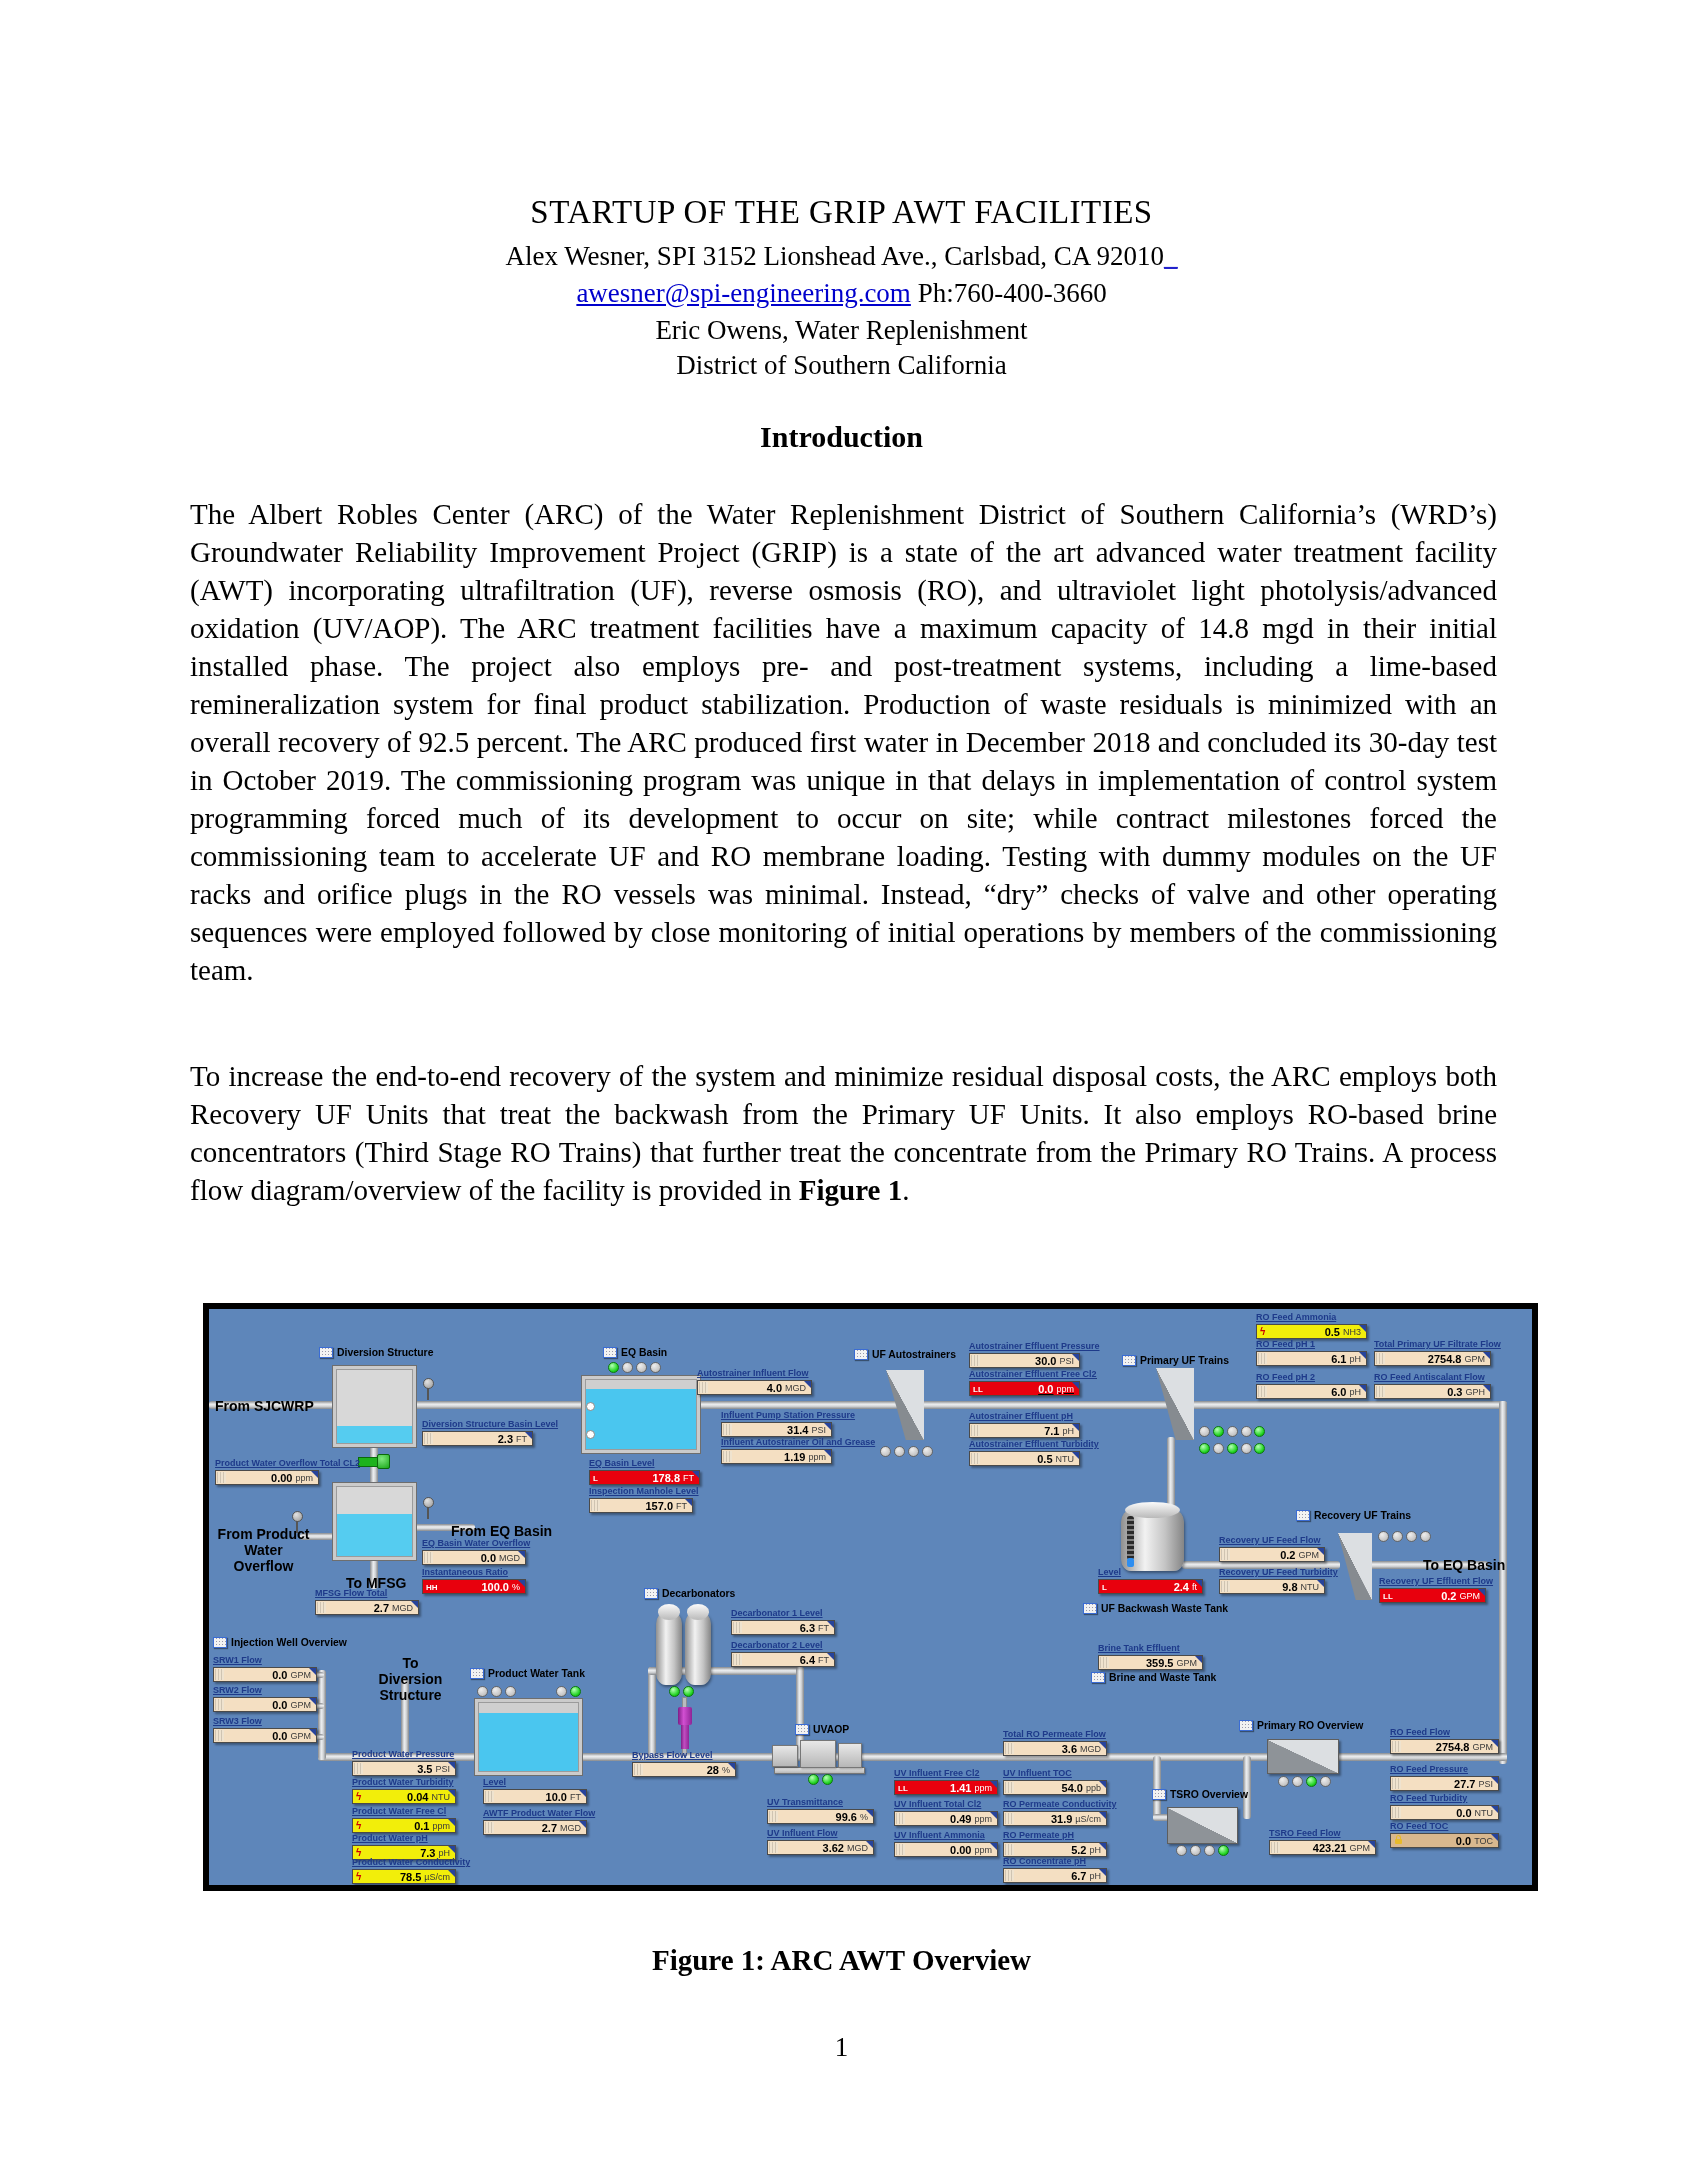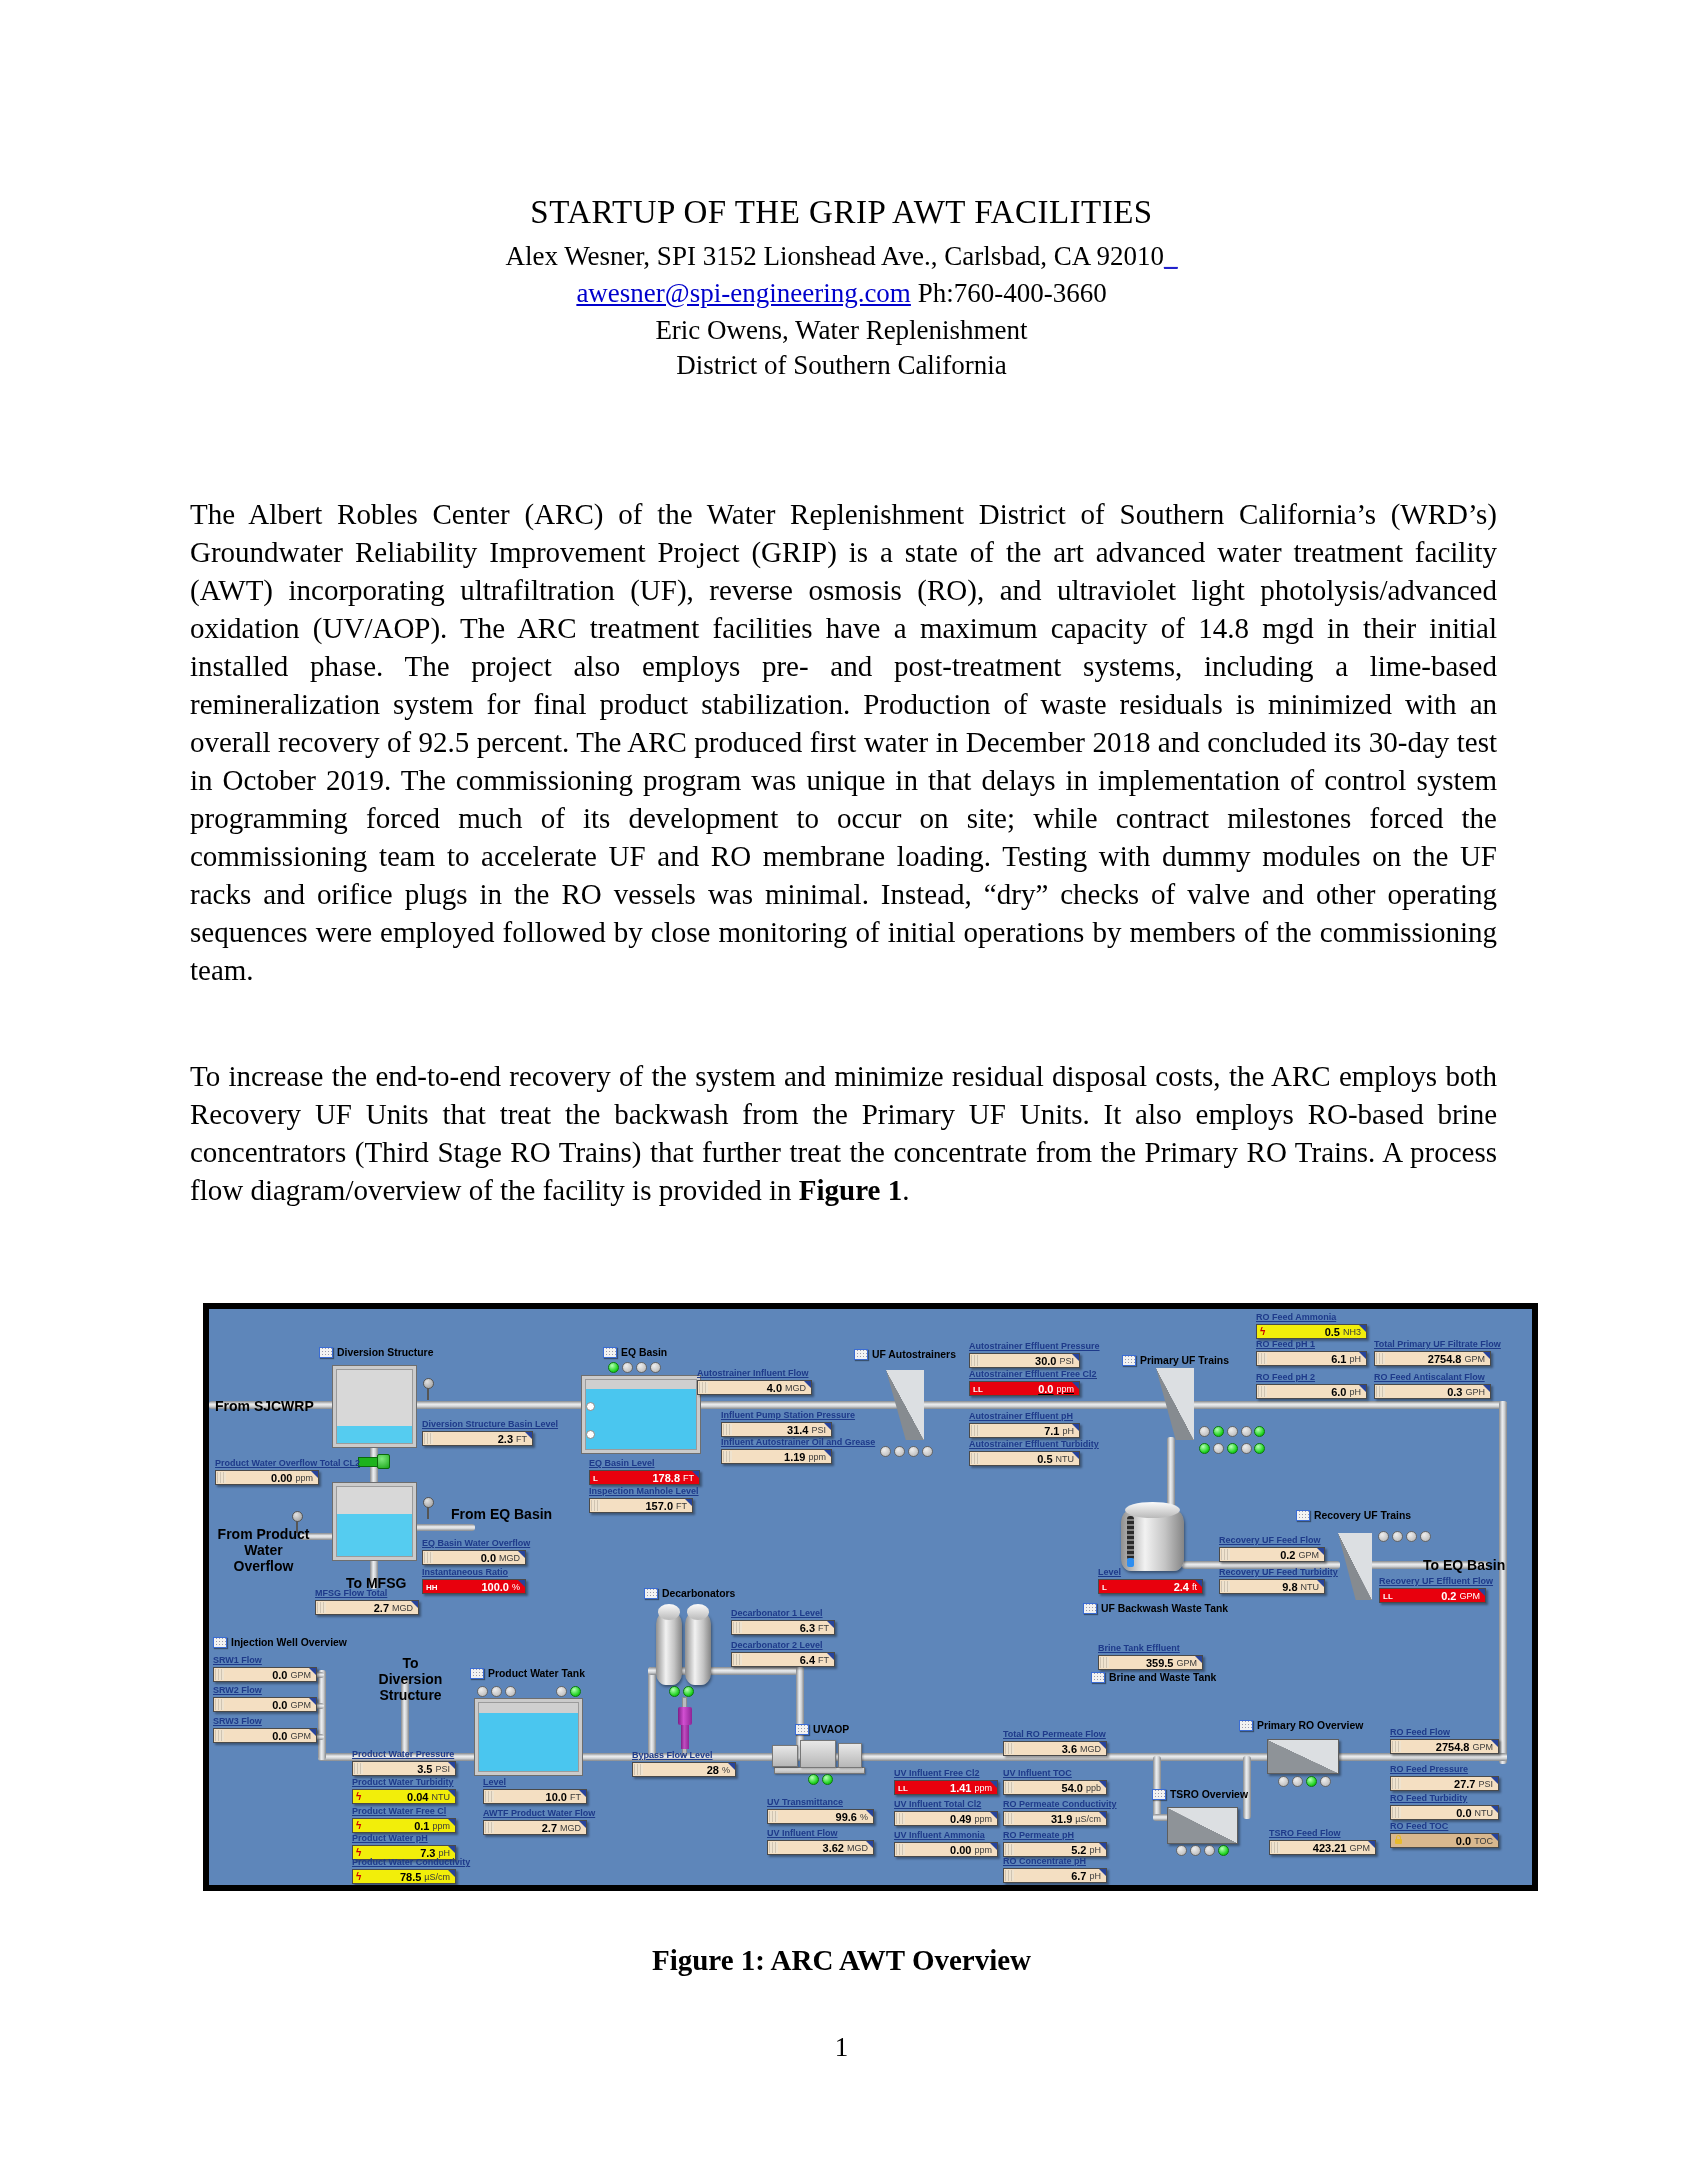--- a/index.html
+++ b/index.html
@@ -86,20 +86,21 @@
 <body>
 
 <div class="page">
 
   <div class="abs centerline title">STARTUP OF THE GRIP AWT FACILITIES</div>
   <div class="abs centerline byline b1"><span>Alex Wesner, SPI 3152 Lionshead Ave., Carlsbad, CA 92010</span><span class="blue-u">_</span></div>
   <div class="abs centerline byline b2"><span class="email">awesner@spi-engineering.com</span><span> Ph:760-400-3660</span></div>
   <div class="abs centerline byline b4">District of Southern California</div>
   <div class="abs centerline byline b3">Eric Owens, Water Replenishment</div>
 
+  <div class="abs centerline heading">Introduction</div>
 
   <p class="abs para p1">The Albert Robles Center (ARC) of the Water Replenishment District of Southern California’s (WRD’s) Groundwater Reliability Improvement Project (GRIP) is a state of the art advanced water treatment facility (AWT) incorporating ultrafiltration (UF), reverse osmosis (RO), and ultraviolet light photolysis/advanced oxidation (UV/AOP).  The ARC treatment facilities have a maximum capacity of 14.8 mgd in their initial installed phase. The project also employs pre- and post-treatment systems, including a lime-based remineralization system for final product stabilization.  Production of waste residuals is minimized with an overall recovery of 92.5 percent.  The ARC produced first water in December 2018 and concluded its 30-day test in October 2019.  The commissioning program was unique in that delays in implementation of control system programming forced much of its development to occur on site; while contract milestones forced the commissioning team to accelerate UF and RO membrane loading. Testing with dummy modules on the UF racks and orifice plugs in the RO vessels was minimal.  Instead, “dry” checks of valve and other operating sequences were employed followed by close monitoring of initial operations by members of the commissioning team.</p>
   <p class="abs para p2"><span>To increase the end-to-end recovery of the system and minimize residual disposal costs, the ARC employs both Recovery UF Units that treat the backwash from the Primary UF Units.  It also employs RO-based brine concentrators (Third Stage RO Trains) that further treat the concentrate from the Primary RO Trains. A process flow diagram/overview of the facility is provided in </span><b>Figure 1</b><span>.</span></p>
 
   <div class="figure">
     <div id="diagram">
 
       <div class="pipe h" style="left:0;top:92px;width:1298px;"></div>
       <div class="pipe v" style="left:1290px;top:92px;height:363px;"></div>
       <div class="pipe h" style="left:109px;top:444px;width:1189px;"></div>
@@ -579,21 +580,21 @@
           <span>Primary RO Overview</span>
         </div>
         <div class="hdr" style="left: 943px; top: 480px;">
           <span class="ic"></span>
           <span>TSRO Overview</span>
         </div>
         <div class="flabel" style="left: 6px; top: 89px;">From SJCWRP</div>
         <div class="flabel" style="left: 0px; top: 217px; width: 109px; text-align: center;">From Product Water
 Overflow</div>
         <div class="flabel" style="left: 137px; top: 266px;">To MFSG</div>
-        <div class="flabel" style="left: 242px; top: 197px; text-align: right;">From EQ Basin</div>
+        <div class="flabel" style="left: 242px; top: 214px; text-align: right;">From EQ Basin</div>
         <div class="flabel" style="left: 166px; top: 346px; width: 71px; text-align: center;">To Diversion
 Structure</div>
         <div class="flabel" style="left: 1214px; top: 248px;">To EQ Basin</div>
         <div class="st green" style="left: 399px; top: 53px;"></div>
         <div class="st" style="left: 413px; top: 53px;"></div>
         <div class="st" style="left: 427px; top: 53px;"></div>
         <div class="st" style="left: 441px; top: 53px;"></div>
         <div class="st" style="left: 671px; top: 137px;"></div>
         <div class="st" style="left: 685px; top: 137px;"></div>
         <div class="st" style="left: 699px; top: 137px;"></div>

